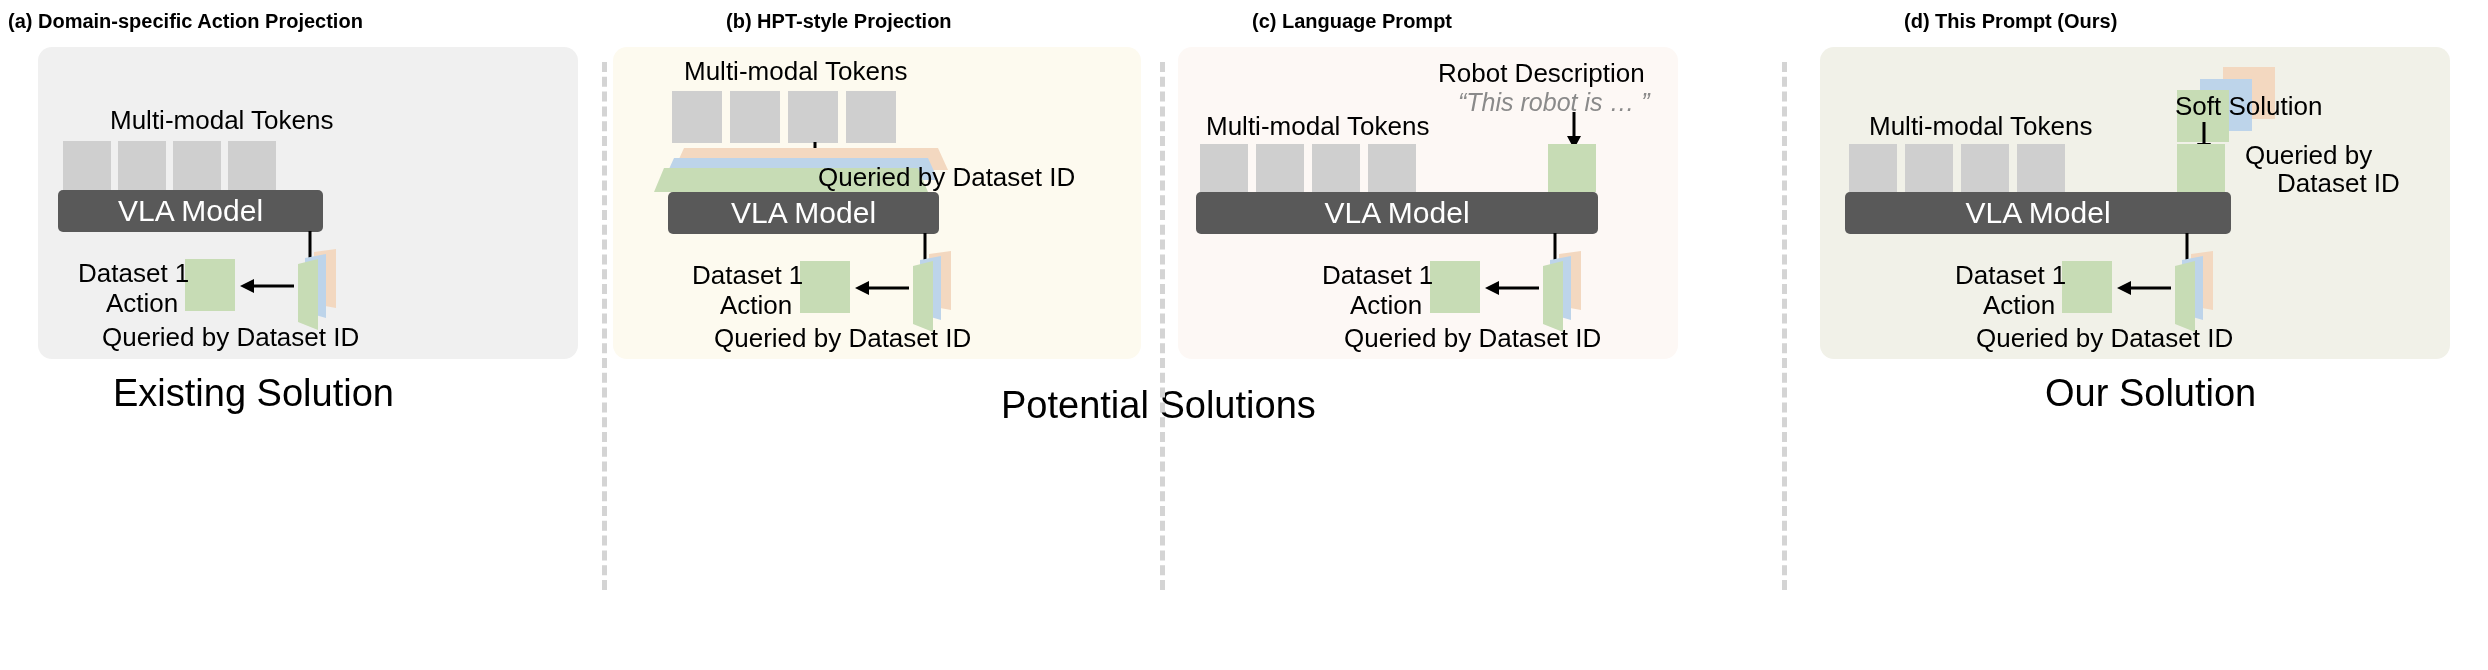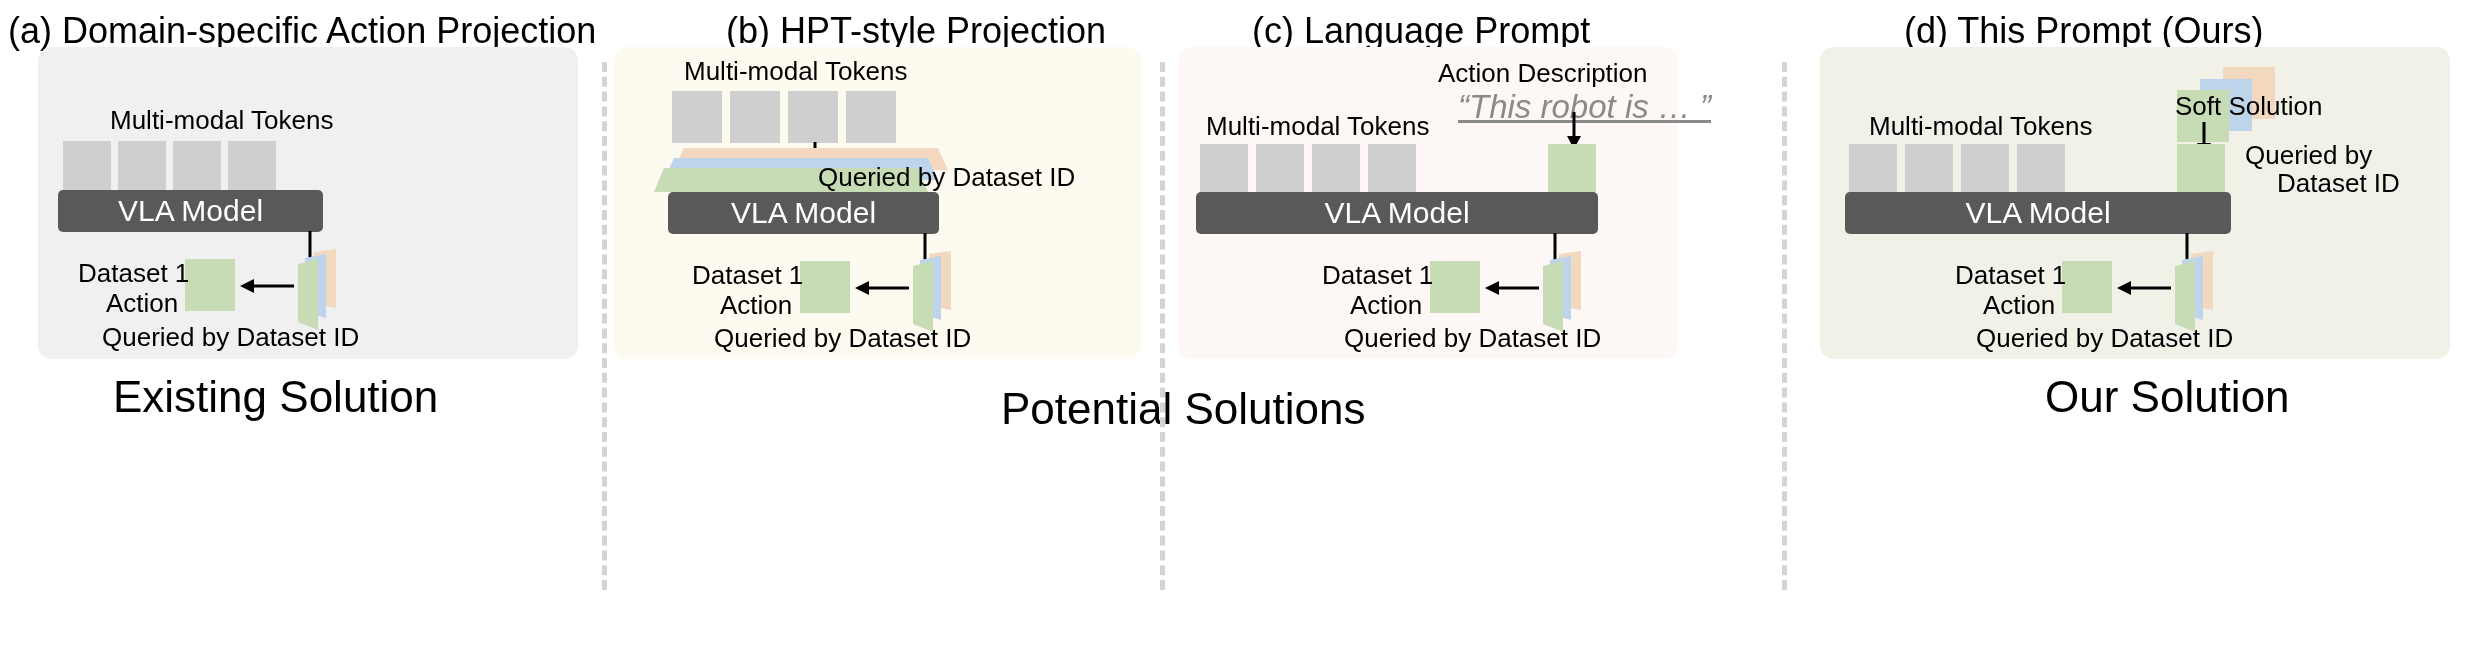--- a/index.html
+++ b/index.html
@@ -7,24 +7,25 @@
     width:2488px;height:670px;
     font-family:"Liberation Sans", sans-serif;
     color:#000;
     overflow:hidden;
     position:relative;
   }
 
   
   .panel-title{
     position:absolute;
-    font-size:36px;
+    font-size:20px;
     color:#000;
     white-space:nowrap;
     letter-spacing:0px;
+    font-weight:bold;
   }
 
   
   .card{
     position:absolute;
     border-radius:14px;
   }
 
   
   .divider{
@@ -38,22 +39,21 @@
   .lbl{
     position:absolute;
     font-size:26px;
     white-space:nowrap;
     line-height:1.18;
     color:#000;
   }
   .lbl.quote{
     font-style:italic;
     color:#8a8a8a;
-    font-size:33px;
-    text-decoration:underline;
+    font-size:25px;
   }
   .lbl.center{text-align:right;}
 
   
   .token{
     position:absolute;
     background:#cfcfcf;
   }
   .token.green{ background:#c7dcb5; }
 
@@ -75,21 +75,21 @@
     background:#c7dcb5;
   }
 
   
   .arrow{position:absolute;}
   .shape{position:absolute;}
 
   
   .caption{
     position:absolute;
-    font-size:44px;
+    font-size:38px;
     white-space:nowrap;
     color:#000;
   }
 </style>
 </head>
 <body>
 
 <div class="panel-title" style="left:8px;top:10px;">(a) Domain-specific Action Projection</div>
 <div class="card" style="left:38px;top:47px;width:540px;height:312px;background:#f0f0f0;"></div>
 
@@ -173,21 +173,21 @@
 <div class="lbl center" style="left:720px;top:290px;">Action</div>
 <div class="lbl" style="left:714px;top:323px;">Queried by Dataset ID</div>
 
 <div class="caption" style="left:1001px;top:372px;margin-top:12px;">Potential Solutions</div>
 
 <div class="divider" style="left:1160px;"></div>
 
 <div class="panel-title" style="left:1252px;top:10px;">(c) Language Prompt</div>
 <div class="card" style="left:1178px;top:47px;width:500px;height:312px;background:#fdf8f5;"></div>
 
-<div class="lbl" style="left:1438px;top:58px;">Action Description</div>
+<div class="lbl" style="left:1438px;top:58px;">Robot Description</div>
 <div class="lbl quote" style="left:1458px;top:88px;">“This robot is … ”</div>
 
 <svg class="arrow" style="left:1562px;top:112px;" width="24" height="38" viewBox="0 0 24 38">
   <line x1="12" y1="0" x2="12" y2="27" stroke="#000" stroke-width="3"></line>
   <polygon points="12,37 5,24 19,24" fill="#000"></polygon>
 </svg>
 
 <div class="lbl" style="left:1206px;top:111px;">Multi-modal Tokens</div>
 
 <div class="token" style="left:1200px;top:144px;width:48px;height:48px;"></div>

